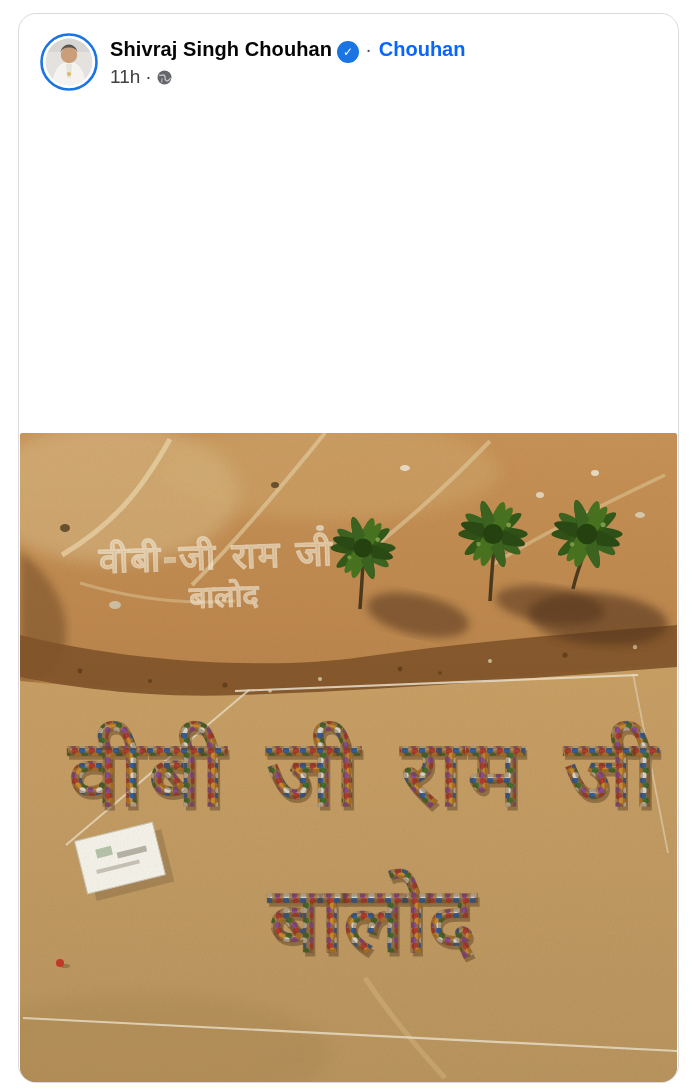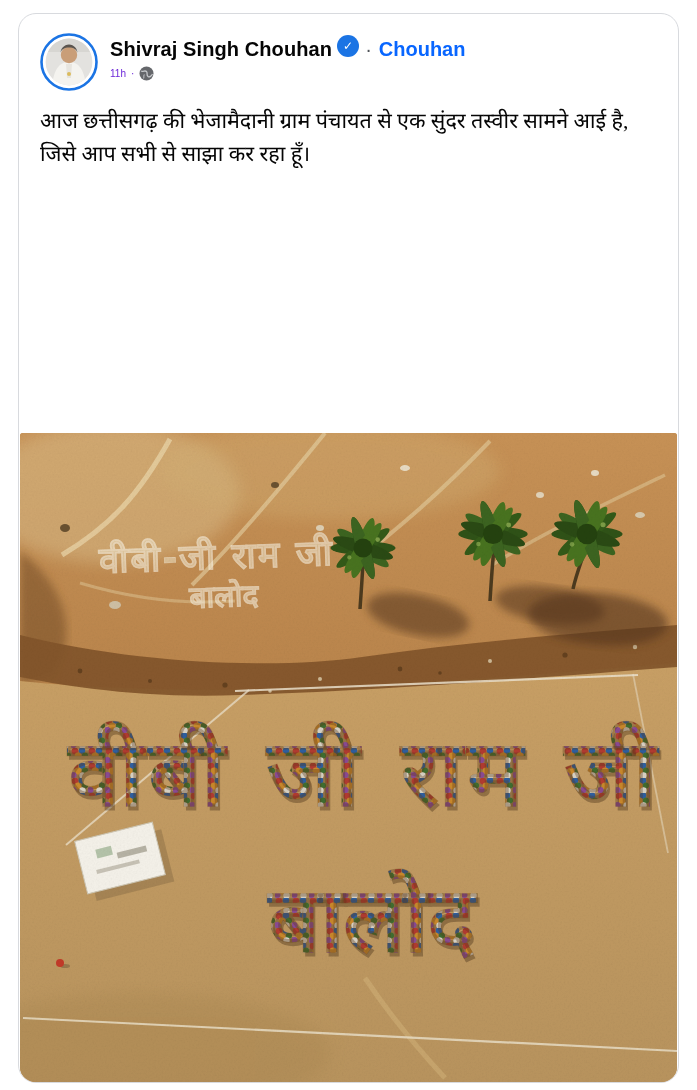--- a/index.html
+++ b/index.html
@@ -8,28 +8,28 @@
     font-family:"Liberation Sans","DejaVu Sans",sans-serif;
   }
   .card{
     position:absolute;left:18px;top:13px;width:661px;height:1070px;
     background:#fff;border:1px solid #d8dade;border-radius:18px;overflow:hidden;
     box-sizing:border-box;
   }
   .header{display:flex;align-items:flex-start;gap:12px;padding:19px 20px 4px 21px;}
   .avatar-wrap{width:58px;height:58px;flex:0 0 auto;cursor:pointer;}
   .head-col{display:flex;flex-direction:column;justify-content:center;padding-top:3px;}
-  .name-row{display:flex;align-items:flex-start;gap:6px;line-height:26px;}
+  .name-row{display:flex;align-items:flex-end;gap:6px;line-height:26px;}
   .author{font-size:20px;font-weight:700;color:#050505;letter-spacing:.1px;}
   .badge{width:20px;height:20px;border-radius:50%;background:#1b74e4;color:#fff;
     display:inline-flex;align-items:center;justify-content:center;font-size:12px;font-weight:700;
     box-shadow:0 0 0 1px #1b74e4;}
   .dot-sep{color:#50545a;font-size:20px;font-weight:400;padding:0 1px;}
   .follow{color:#0866ff;font-size:20px;font-weight:700;cursor:pointer;}
-  .meta-row{display:flex;align-items:center;gap:5px;margin-top:4px;color:#6d28d9;font-size:10px;}
+  .meta-row{display:flex;align-items:center;gap:5px;margin-top:4px;color:#404040;font-size:19px;}
   .post-text{padding:10px 21px 0 21px;font-size:21.5px;line-height:33px;color:#050505;
     font-family:"Liberation Serif","DejaVu Sans",sans-serif;}
   .post-text p{margin:0 0 33px 0;}
   .photo{
     position:absolute;top:419px;left:1px;width:657px;height:651px;
     border-radius:3px 3px 17px 17px;overflow:hidden;cursor:pointer;background:#c08c50;
   }
   .photo svg{display:block;}
 </style>
 </head>
@@ -69,21 +69,20 @@
         <svg width="15" height="15" viewBox="0 0 15 15">
           <circle cx="7.5" cy="7.5" r="7" fill="#65676b"></circle>
           <path d="M2,5 C4,6.2 6,4 7.5,5.5 C9,7 7,9 9,10.5 C10.5,11.6 12.5,10 13.5,8" fill="none" stroke="#cfd1d5" stroke-width="1.3" opacity="0.9"></path>
           <path d="M4.5,12.5 C5.5,11 4,9.5 5.5,8.5" fill="none" stroke="#cfd1d5" stroke-width="1.1" opacity="0.8"></path>
         </svg>
       </div>
     </div>
   </div>
 
   <div class="post-text">
-    <p>आज छत्तीसगढ़ की भेजामैदानी ग्राम पंचायत से एक सुंदर तस्वीर सामने आई है, जिसे आप सभी से साझा कर रहा हूँ।</p>
   </div>
 
   <div class="photo">
     <svg width="657" height="651" viewBox="0 0 657 651">
       <defs>
         <linearGradient id="gUpper" x1="0" y1="0" x2="0" y2="1">
           <stop offset="0" stop-color="#c89256"></stop>
           <stop offset="1" stop-color="#b8834a"></stop>
         </linearGradient>
         <linearGradient id="gField" x1="0" y1="0" x2="0" y2="1">

